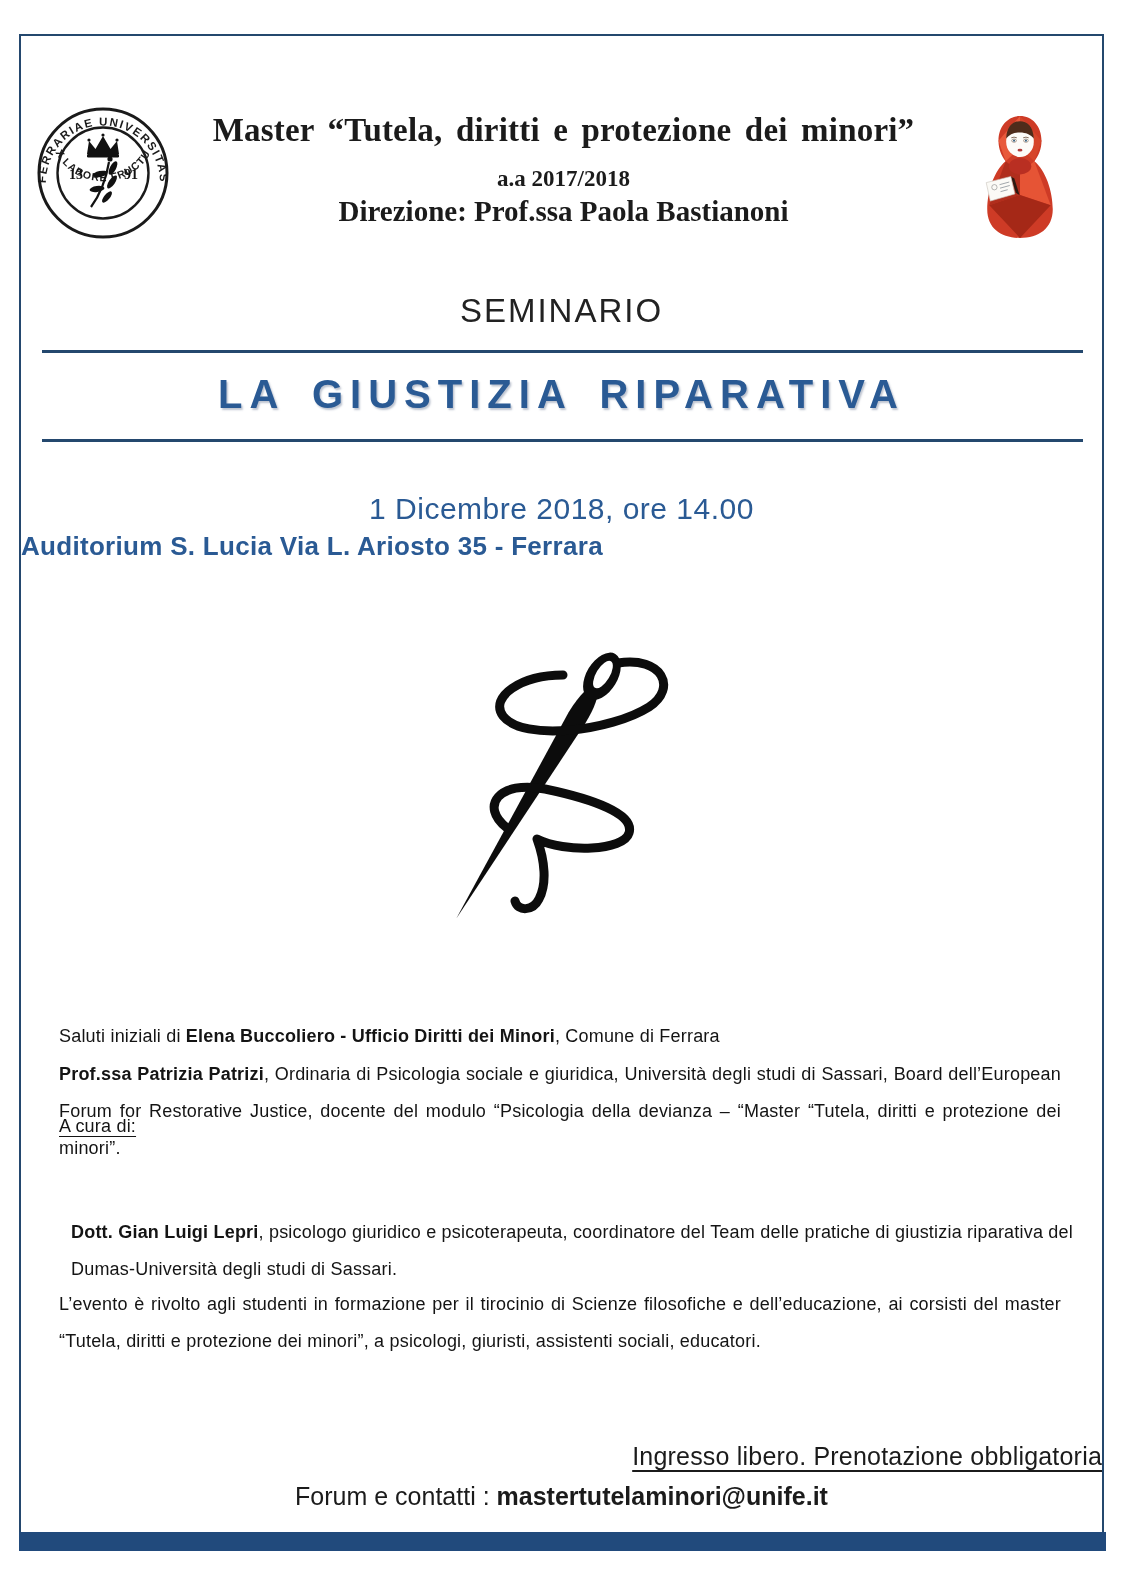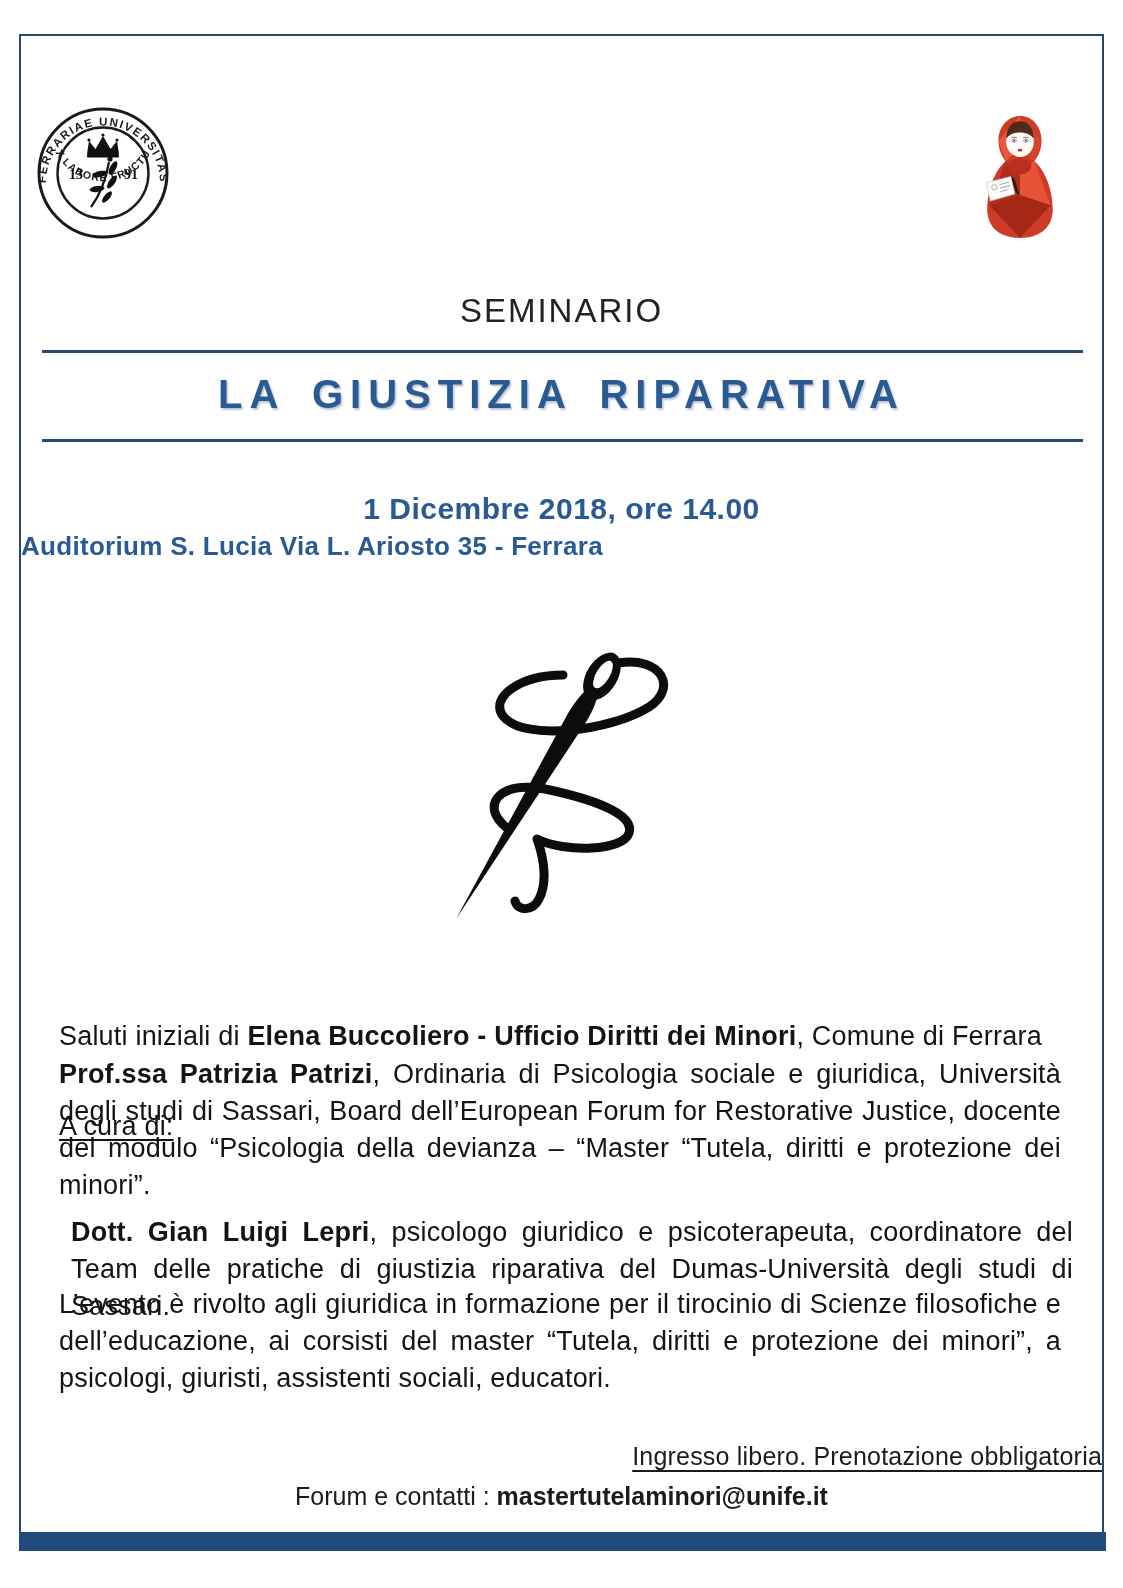--- a/index.html
+++ b/index.html
@@ -36,30 +36,30 @@
   .rule-top{top:314px;}
   .rule-bottom{top:403px;}
   .seminar-title{
     position:absolute;left:0;top:336px;width:100%;text-align:center;
     font-size:40px;font-weight:bold;letter-spacing:7px;word-spacing:10px;
     color:var(--accent-blue,#2A5A94);
     text-shadow:1.5px 2px 2px rgba(110,125,150,.45);
   }
   .event-date{
     position:absolute;left:0;top:456px;width:100%;text-align:center;
-    font-size:30px;font-weight:bold;color:var(--accent-blue,#2A5A94);letter-spacing:.5px;
+    font-size:30px;font-weight:normal;color:var(--accent-blue,#2A5A94);letter-spacing:.5px;
   }
   .event-venue{
     position:absolute;left:0;top:495px;width:100%;
     font-size:26px;font-weight:bold;color:var(--accent-blue,#2A5A94);letter-spacing:.3px;
   }
   .needle{position:absolute;left:424px;top:582px;width:232px;height:308px;}
   
   .bodytext{position:absolute;left:0;width:100%;box-sizing:border-box;padding:0 41px 0 38px;
-    font-size:27px;line-height:37px;letter-spacing:.2px;color:#141414;}
+    font-size:18px;line-height:37px;letter-spacing:.2px;color:#141414;}
   .greeting{top:982px;}
   .curated{top:1052px;margin-top:20px;}
   .curated span{text-decoration:underline;text-underline-offset:4px;}
   .speaker1{top:1020px;text-align:justify;}
   .speaker2{top:1166px;text-align:justify;}
   .audience{top:1250px;text-align:justify;}
   b{font-weight:bold;}
   
   .admission{
     position:absolute;left:0;top:1406px;width:100%;text-align:right;
@@ -103,20 +103,25 @@
       <ellipse cx="68" cy="68" rx="7.5" ry="3" fill="#111" transform="rotate(-12 68 68)"></ellipse>
       <ellipse cx="80" cy="76" rx="7.5" ry="3" fill="#111" transform="rotate(-55 80 76)"></ellipse>
       <ellipse cx="65" cy="83" rx="7.5" ry="3" fill="#111" transform="rotate(-8 65 83)"></ellipse>
       <ellipse cx="75" cy="91" rx="7" ry="2.8" fill="#111" transform="rotate(-50 75 91)"></ellipse>
       <circle cx="78" cy="53" r="2.6" fill="#111"></circle>
     </g>
     <text x="44" y="73" font-size="14" font-weight="bold" text-anchor="middle" font-family="Liberation Serif, DejaVu Serif, serif" fill="#111">13</text>
     <text x="99" y="73" font-size="14" font-weight="bold" text-anchor="middle" font-family="Liberation Serif, DejaVu Serif, serif" fill="#111">91</text>
   </svg>
 
+  <div class="header-text">
+    <div class="master-title">Master “Tutela, diritti e protezione dei minori”</div>
+    <div class="academic-year">a.a 2017/2018</div>
+    <div class="direction-line">Direzione: Prof.ssa Paola Bastianoni</div>
+  </div>
 
   <svg class="doll" viewBox="0 0 68 125" aria-hidden="true">
     <path d="M34 3 C46 3 55 13 55 27 C55 35 52 42 48 47 C59 56 66 76 66 94 C66 113 52 122 34 122 C16 122 2 113 2 94 C2 76 9 56 20 47 C16 42 13 35 13 27 C13 13 22 3 34 3 Z" fill="#CE3B26"></path>
     <polygon points="34,3 13,27 20,47 34,34" fill="#E8593B"></polygon>
     <polygon points="34,3 55,27 48,47 34,34" fill="#D6452B"></polygon>
     <polygon points="20,47 4,90 34,80 34,58" fill="#B02E1D"></polygon>
     <polygon points="48,47 64,90 34,80 34,58" fill="#E65435"></polygon>
     <polygon points="4,90 34,122 64,90 34,80" fill="#A52817"></polygon>
     <ellipse cx="34" cy="52" rx="11" ry="8" fill="#B92F22"></ellipse>
     <ellipse cx="34" cy="28" rx="13.5" ry="15" fill="#FDFBF8"></ellipse>
@@ -170,21 +175,21 @@
   </div>
 
   <p class="bodytext speaker1" style="position:absolute;margin:0;">
     <b>Prof.ssa Patrizia Patrizi</b><span>, Ordinaria di Psicologia sociale e giuridica, Università degli studi di Sassari, Board dell’European Forum for Restorative Justice, docente del modulo “Psicologia della devianza – “Master “Tutela, diritti e protezione dei minori”.</span>
   </p>
 
   <p class="bodytext speaker2" style="position:absolute;margin:12px;">
     <b>Dott. Gian Luigi Lepri</b><span>, psicologo giuridico e psicoterapeuta, coordinatore del Team delle pratiche di giustizia riparativa del Dumas-Università degli studi di Sassari.</span>
   </p>
 
-  <p class="bodytext audience" style="position:absolute;margin:0;">L’evento è rivolto agli giuridica in formazione per il tirocinio di Scienze filosofiche e dell’educazione, ai corsisti del master “Tutela, diritti e protezione dei minori”, a psicologi, giuristi, assistenti sociali, educatori.</p>
+  <p class="bodytext audience" style="position:absolute;margin:0;">L’evento è rivolto agli studenti in formazione per il tirocinio di Scienze filosofiche e dell’educazione, ai corsisti del master “Tutela, diritti e protezione dei minori”, a psicologi, giuristi, assistenti sociali, educatori.</p>
 
   <div class="admission">
     <span>Ingresso libero. Prenotazione obbligatoria</span>
   </div>
   <div class="contact">
     <span>Forum e contatti : </span><b>mastertutelaminori@unife.it</b>
   </div>
 
 </div>
 

